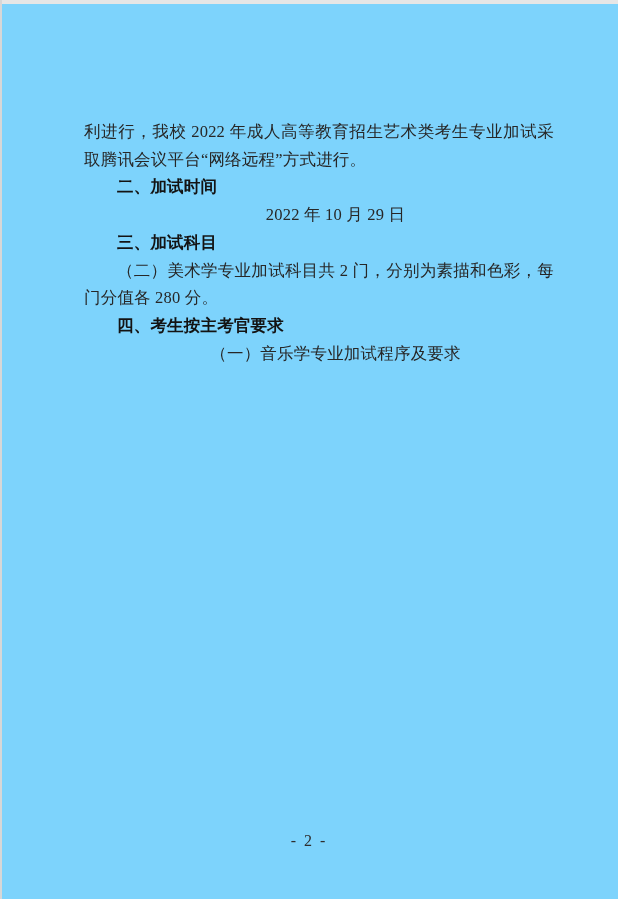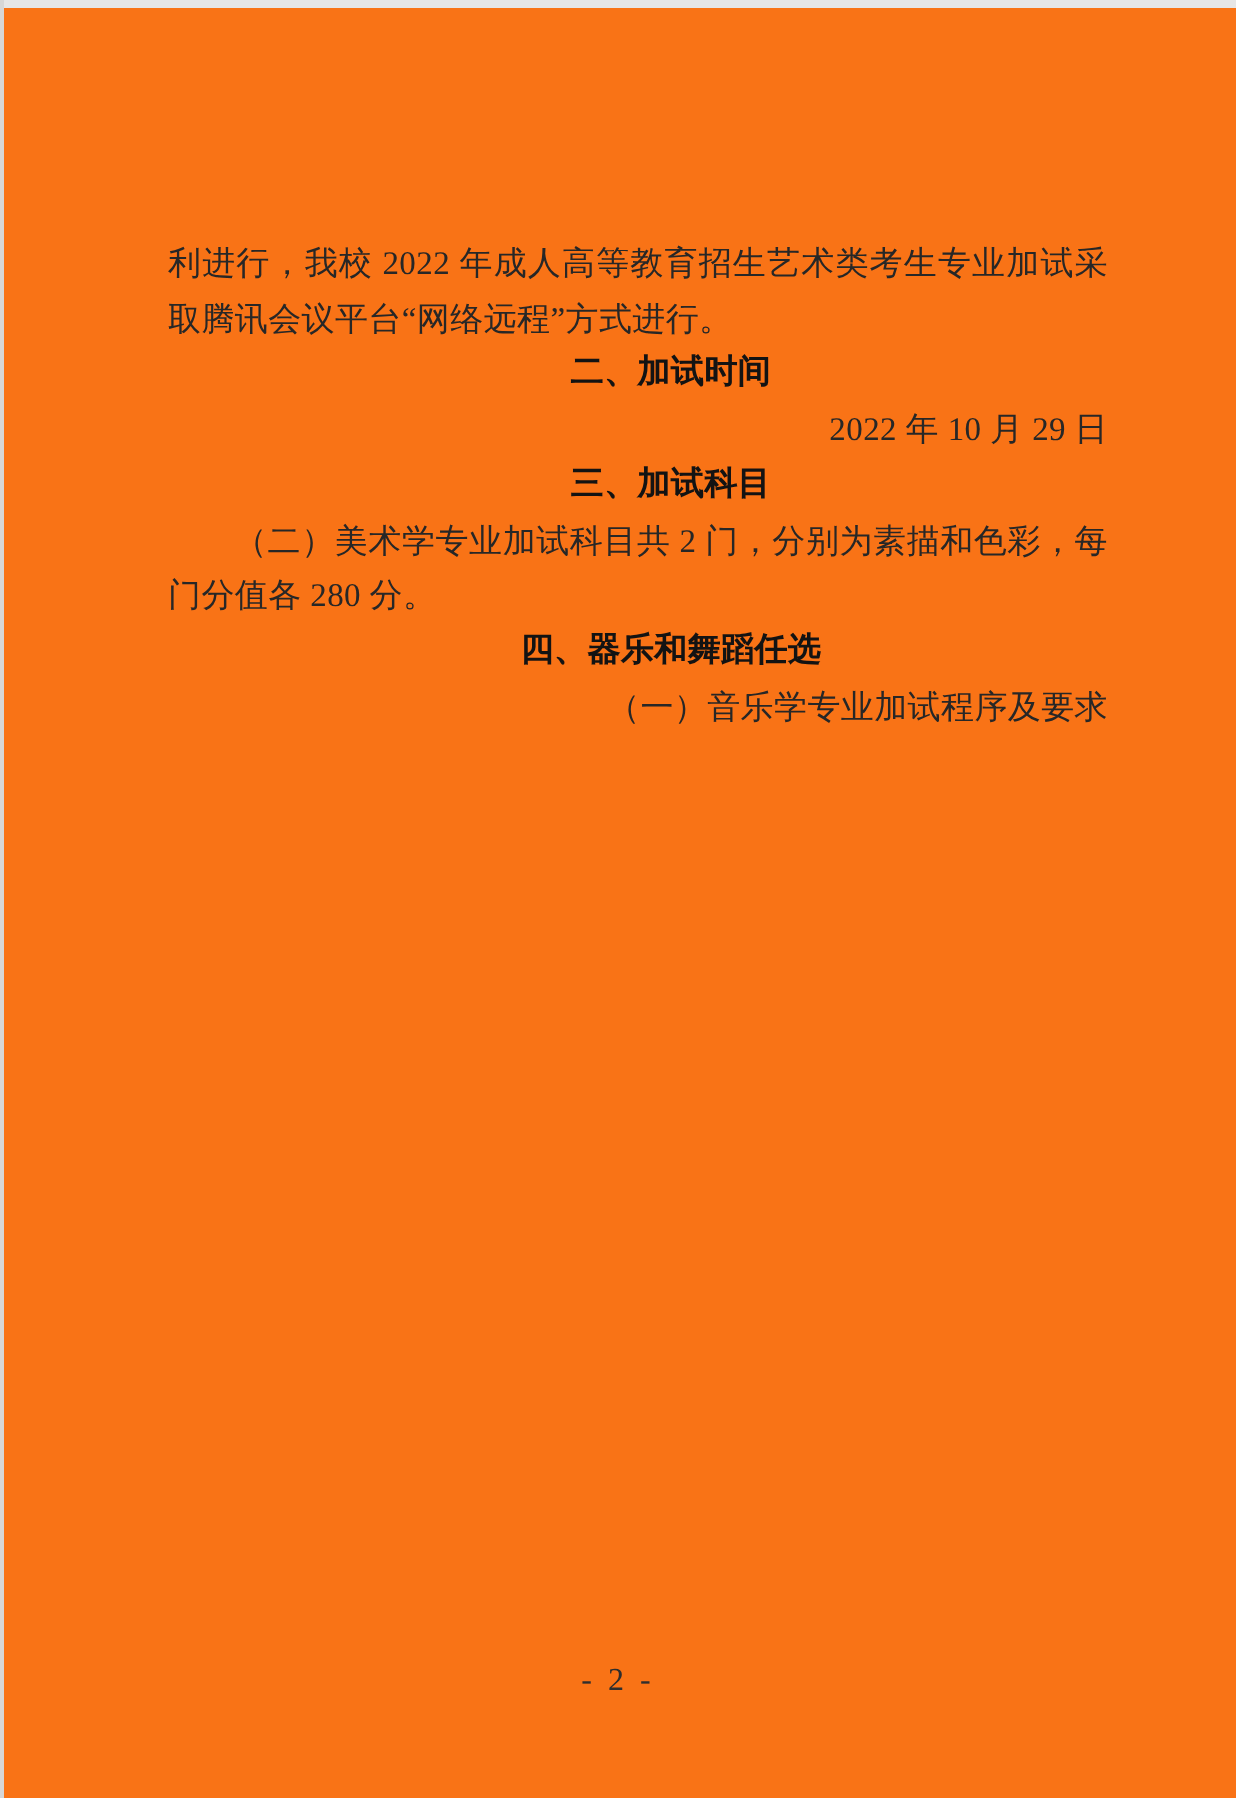--- a/index.html
+++ b/index.html
@@ -10,21 +10,21 @@
   body {
     width: 618px;
     height: 899px;
     position: relative;
     overflow: hidden;
     font-family: "Liberation Serif", serif;
   }
   .page {
     position: absolute;
     inset: 0;
-    background: #f97316;
+    background: #7dd3fc;
   }
   .scan-edge-top {
     position: absolute;
     top: 0; left: 0; right: 0;
     height: 4px;
     background: #e6e6e6;
   }
   .scan-edge-left {
     position: absolute;
     top: 0; left: 0; bottom: 0;
@@ -46,24 +46,24 @@
     margin: 0;
     padding: 0;
   }
   .indent {
     text-indent: 2em;
   }
   .heading {
     font-weight: 700;
     font-family: "Liberation Sans", sans-serif;
     color: #131313;
-    text-align: center;
+    text-align: left;
   }
   .subheading {
-    text-align: right;
+    text-align: center;
   }
   .lead {
     font-weight: 700;
     font-family: "Liberation Sans", sans-serif;
     color: #131313;
   }
   .page-footer {
     position: absolute;
     top: 827px;
     left: 0;
@@ -88,21 +88,21 @@
     <p class="heading indent">二、加试时间</p>
 
     <p class="indent subheading">2022 年 10 月 29 日</p>
 
     <p class="heading indent">三、加试科目</p>
 
 
 
     <p class="indent">（二）美术学专业加试科目共 2 门，分别为素描和色彩，每门分值各 280 分。</p>
 
-    <p class="heading indent">四、器乐和舞蹈任选</p>
+    <p class="heading indent">四、考生按主考官要求</p>
 
     <p class="indent subheading">（一）音乐学专业加试程序及要求</p>
 
 
   </div>
 
   <div class="page-footer">- 2 -</div>
 </div>
 
 </body></html>

